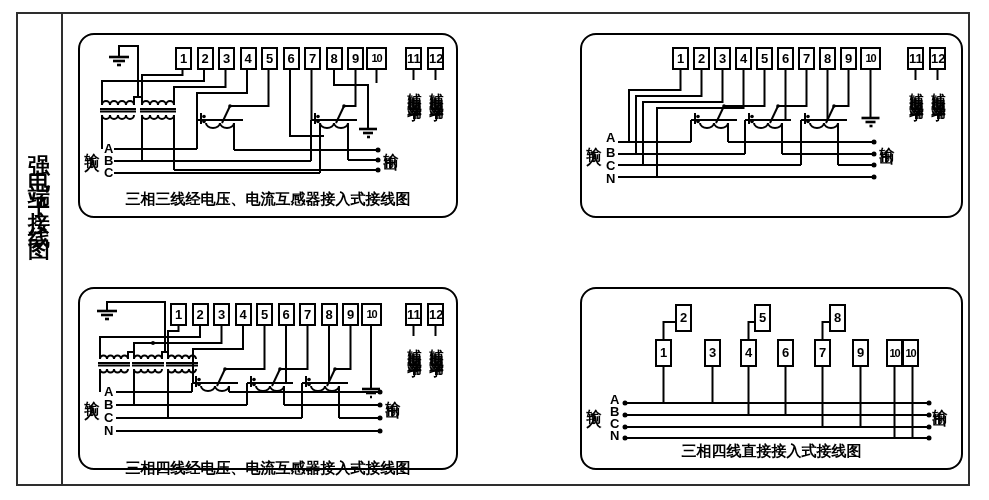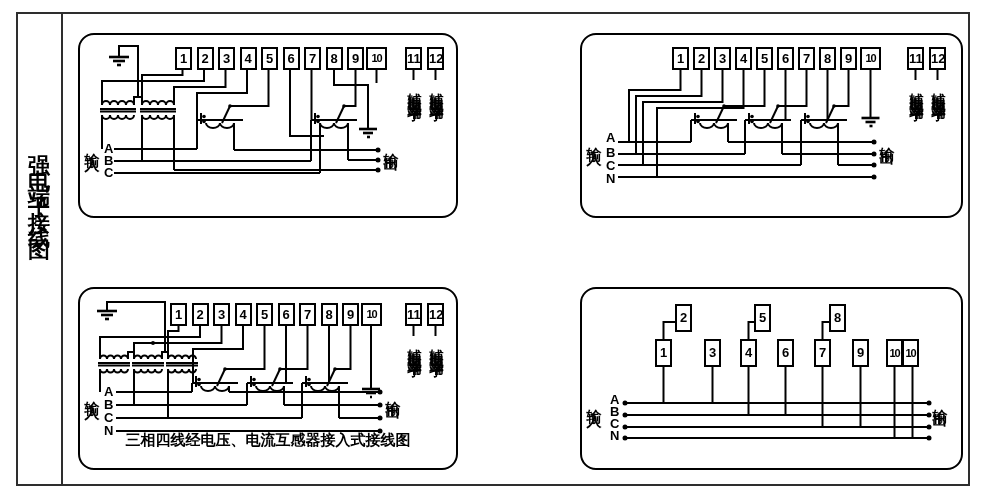--- a/index.html
+++ b/index.html
@@ -124,20 +124,21 @@
     <div class="tb w10" style="left:286px;top:12px;">10</div>
     <div class="tb" style="left:325px;top:12px;">11</div>
     <div class="tb" style="left:347px;top:12px;">12</div>
     <div class="aux vt" style="left:325px;top:47px;">辅助电源端子</div>
     <div class="aux vt" style="left:347px;top:47px;">辅助电源端子</div>
     <div class="io vt" style="left:4px;top:106px;">输入</div>
     <div class="io vt" style="left:303px;top:106px;">输出</div>
     <div class="ph" style="left:24px;top:107px;">A</div>
     <div class="ph" style="left:24px;top:119px;">B</div>
     <div class="ph" style="left:24px;top:131px;">C</div>
+    <div class="cap" style="top:155px;">三相三线经电压、电流互感器接入式接线图</div>
   </div>
 
   <div class="panel" style="left:580px;top:33px;width:383px;height:185px;">
     <svg width="378" height="180" viewBox="0 0 378 180">
       <g>
         <path class="wire" d="M98.5,35 V55 H47 V107"></path>
         <path class="wire" d="M119.5,35 V61 H54 V119"></path>
         <path class="wire" d="M140.5,35 V67 H61 V130"></path>
         <path class="wire" d="M161.5,35 V73 H75 V142"></path>
         <path class="wire" d="M182.5,35 V71 H142"></path>
@@ -335,21 +336,21 @@
     <div class="tb" style="left:325px;top:14px;">11</div>
     <div class="tb" style="left:347px;top:14px;">12</div>
     <div class="aux vt" style="left:325px;top:49px;">辅助电源端子</div>
     <div class="aux vt" style="left:347px;top:49px;">辅助电源端子</div>
     <div class="io vt" style="left:4px;top:100px;">输入</div>
     <div class="io vt" style="left:305px;top:100px;">输出</div>
     <div class="ph" style="left:24px;top:96px;">A</div>
     <div class="ph" style="left:24px;top:109px;">B</div>
     <div class="ph" style="left:24px;top:122px;">C</div>
     <div class="ph" style="left:24px;top:135px;">N</div>
-    <div class="cap" style="top:142px;">三相四线经电压、电流互感器接入式接线图</div>
+    <div class="cap" style="top:170px;">三相四线经电压、电流互感器接入式接线图</div>
   </div>
 
   <div class="panel" style="left:580px;top:287px;width:383px;height:183px;">
     <svg width="378" height="178" viewBox="0 0 378 178">
       <g>
         <path class="wire" d="M81.5,50 V33 H101.5 V43"></path>
         <path class="wire" d="M166.5,50 V33 H180.5 V43"></path>
         <path class="wire" d="M240.5,50 V33 H255.5 V43"></path>
         <path class="wire" d="M81.5,78 V114"></path>
           <path class="wire" d="M130.5,78 V114"></path>
@@ -385,14 +386,15 @@
     <div class="tb4" style="left:247px;top:15px;">8</div>
     <div class="tb4" style="left:270px;top:50px;">9</div>
     <div class="tb4" style="left:304px;top:50px;font-size:11px;letter-spacing:-1px;">10</div>
     <div class="tb4" style="left:320px;top:50px;font-size:11px;letter-spacing:-1px;">10</div>
     <div class="io vt" style="left:4px;top:108px;">输入</div>
     <div class="io vt" style="left:350px;top:108px;">输出</div>
     <div class="ph" style="left:28px;top:104px;">A</div>
     <div class="ph" style="left:28px;top:116px;">B</div>
     <div class="ph" style="left:28px;top:128px;">C</div>
     <div class="ph" style="left:28px;top:140px;">N</div>
+    <div class="cap" style="top:153px;">三相四线直接接入式接线图</div>
   </div>
 </div>
 
 </body></html>

